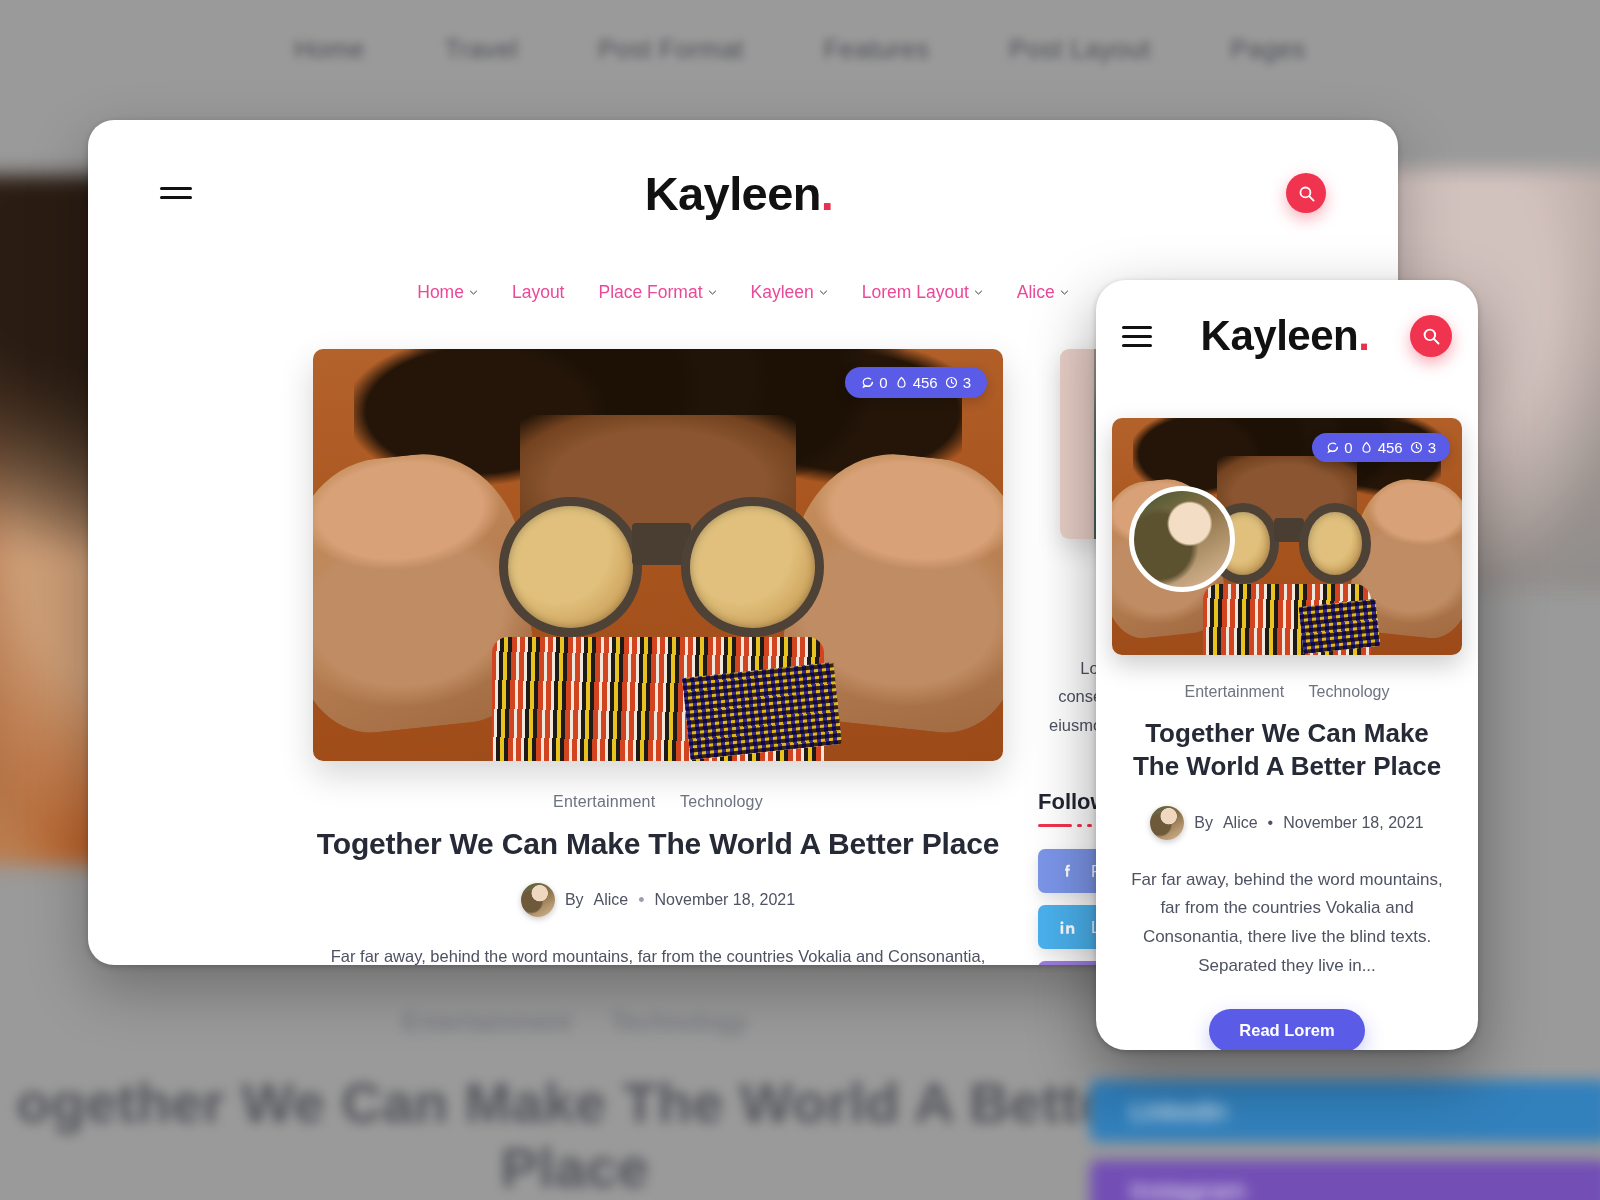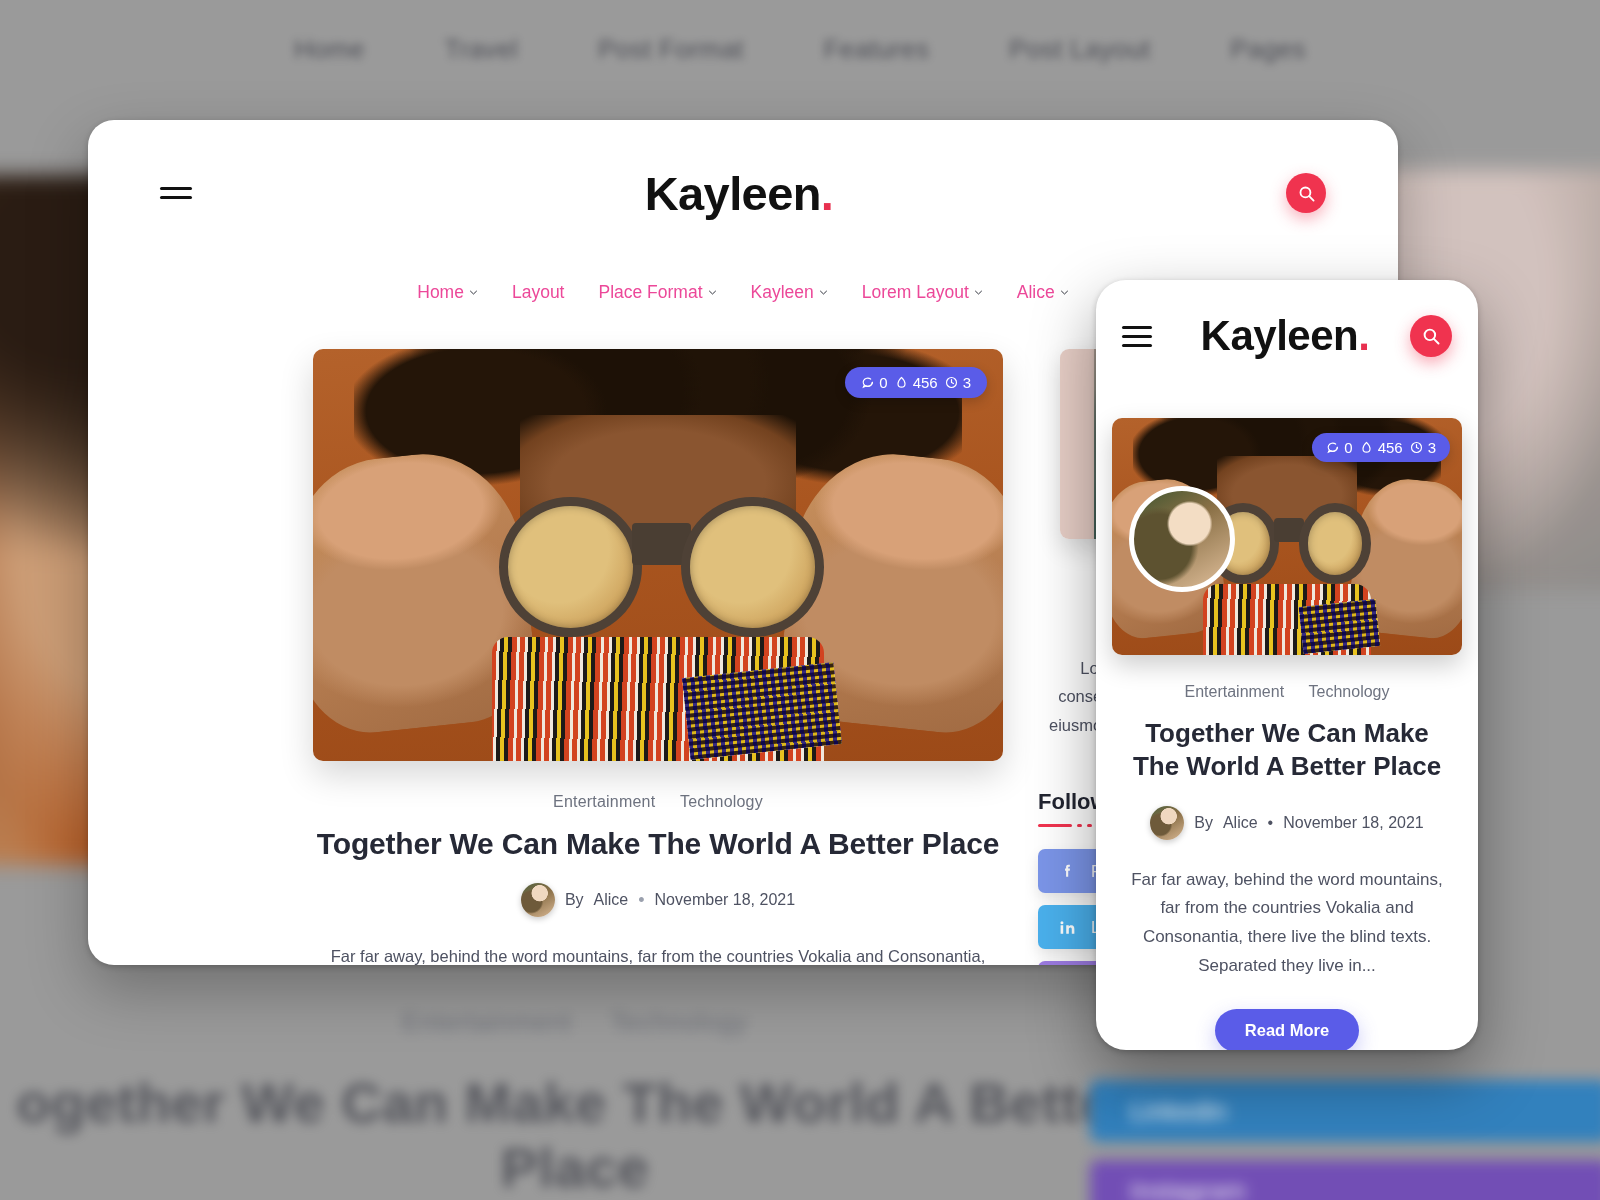--- a/index.html
+++ b/index.html
@@ -795,17 +795,17 @@
       <div class="avatar"></div>
       <span>By</span>
       <span>Alice</span>
       <span class="dotsep">•</span>
       <span>November 18, 2021</span>
     </div>
 
     <p class="p-excerpt">Far far away, behind the word mountains, far from the countries Vokalia and Consonantia, there live the blind texts. Separated they live in...</p>
 
     <div class="p-readmore-wrap">
-      <button class="read-more">Read More</button>
+      <button class="read-more">Read Lorem</button>
     </div>
   </div>
 
 </div>
 
 </body></html>

